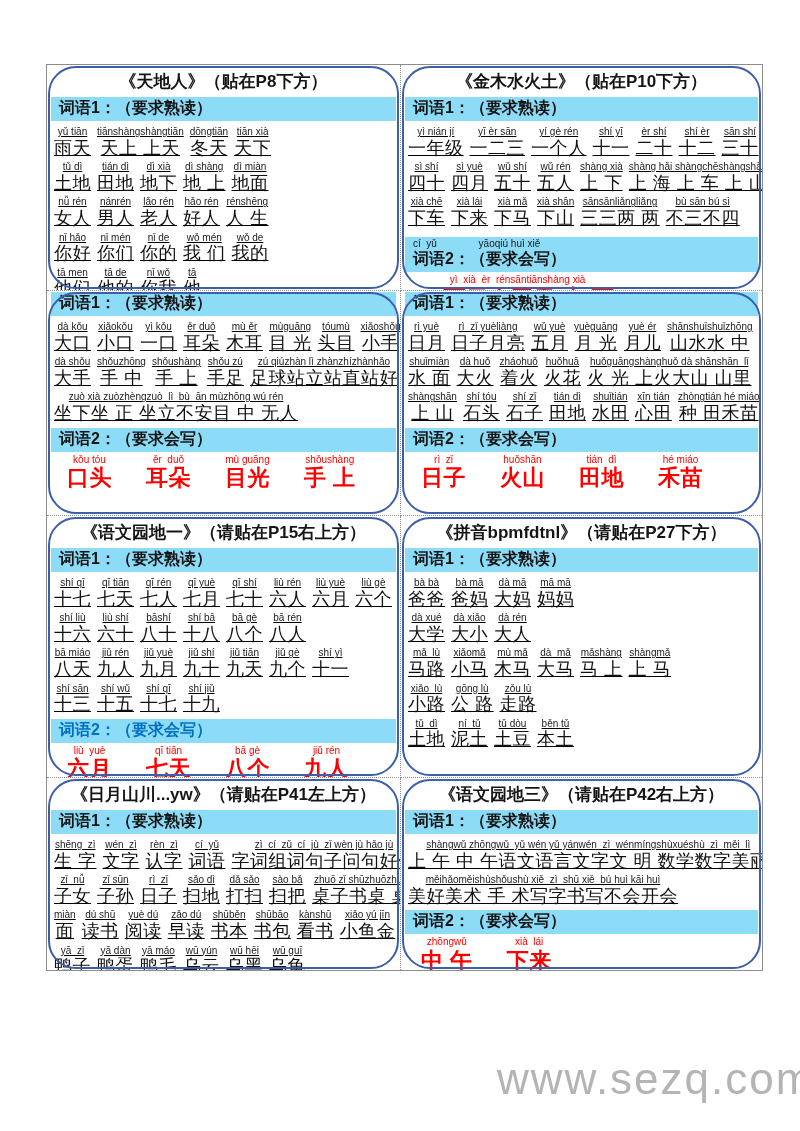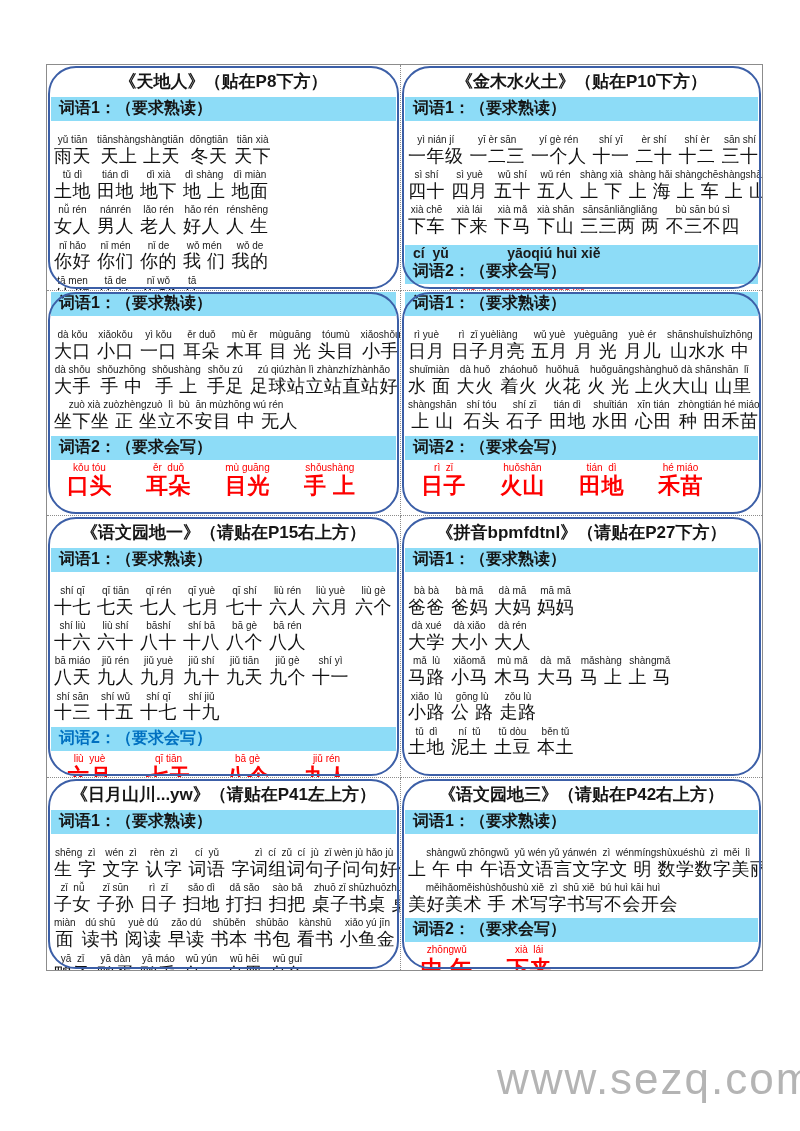--- a/index.html
+++ b/index.html
@@ -23,24 +23,24 @@
     border-radius:28px; pointer-events:none; z-index:6;
   }
   .card-title {
     text-align:center; font-size:17px; font-weight:600; color:#151515;
     padding:5px 0 3px 0; white-space:nowrap; position:relative; z-index:2;
   }
   .bar {
     background:#8ddcf7; padding:1px 4px 2px 8px; margin:1px 4px;
     font-size:16px; font-weight:600; color:#151515; position:relative; z-index:1;
   }
-  .bar-pinyin { font-size:14px; font-weight:700; line-height:1.1; white-space:pre; color:#1a1a1a; }
+  .bar-pinyin { font-size:10px; font-weight:400; line-height:1.1; white-space:pre; color:#1a1a1a; }
   .bar-label.blue { color:#0070c0; }
 
-  .lines { padding:10px 2px 0 7px; position:relative; z-index:2; }
+  .lines { padding:2px 2px 0 7px; position:relative; z-index:2;text-decoration:underline; }
   .word-line { display:flex; align-items:flex-end; gap:6px; margin:3px 0 4px 0; white-space:nowrap; }
   .unit { display:inline-flex; flex-direction:column; align-items:center; }
   .py { font-size:10px; line-height:1.05; color:#1a1a1a; white-space:pre; }
   .hz { font-size:18px; line-height:1.15; color:#111111; letter-spacing:0.5px; white-space:pre; }
 
   .red-line { display:flex; align-items:flex-end; gap:34px; padding-left:20px; margin-top:3px; position:relative; z-index:2; }
   .red-line .py { color:#fe0000; }
   .red-line .hz { color:#fe0000; font-size:22px; font-weight:600; }
 
   .watermark {

